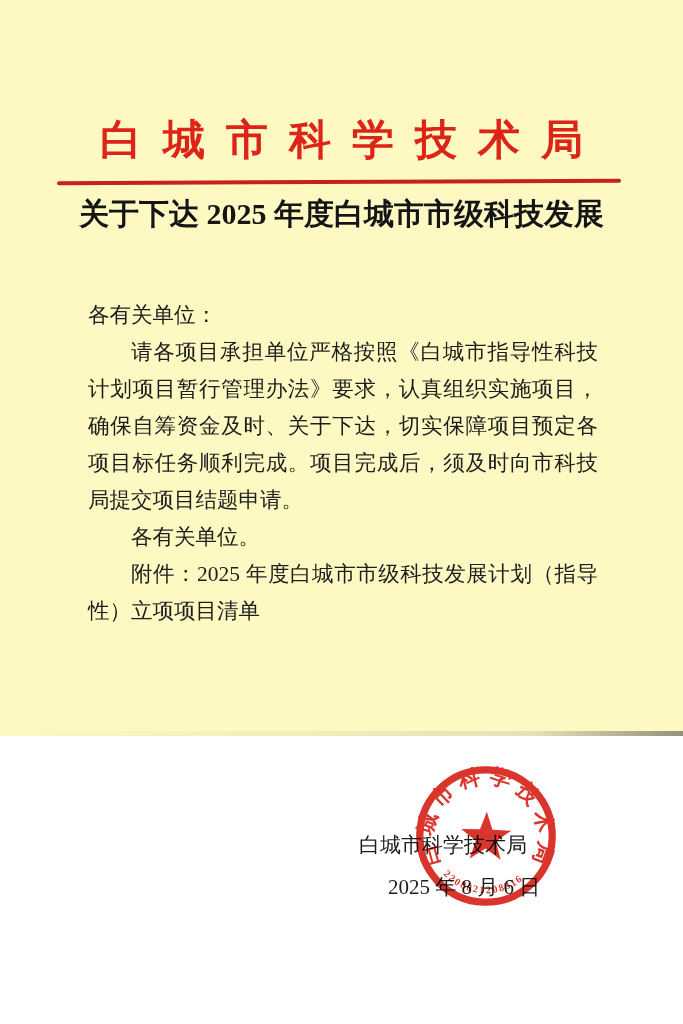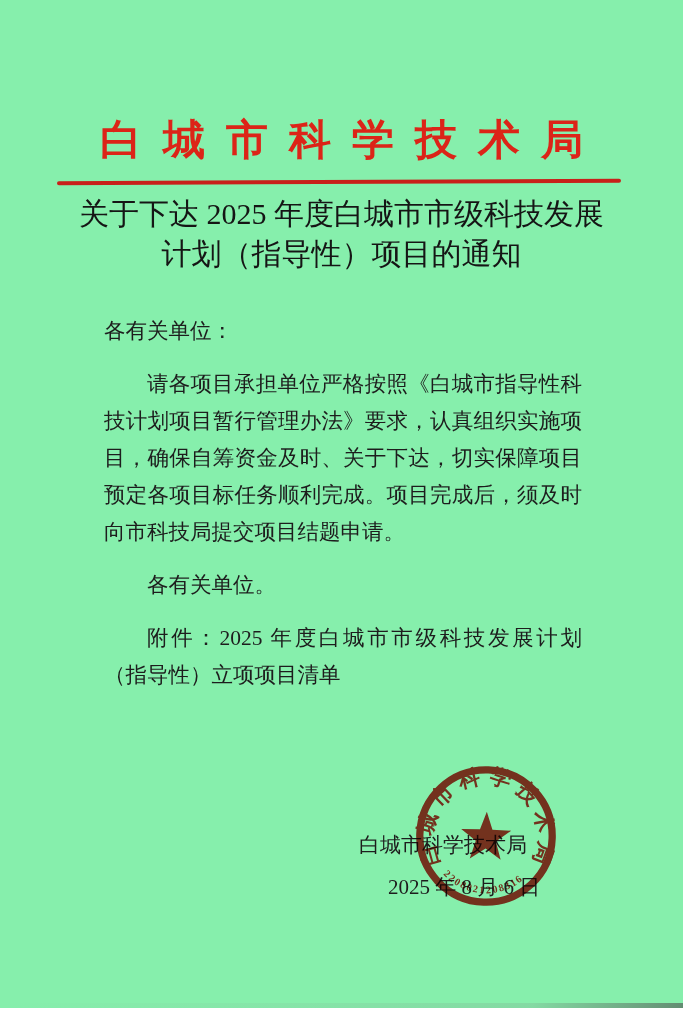--- a/index.html
+++ b/index.html
@@ -7,22 +7,22 @@
     padding: 0;
     background: #ffffff;
     width: 683px;
     height: 1024px;
     overflow: hidden;
     font-family: "Liberation Serif", "DejaVu Serif", serif;
   }
   .page {
     position: relative;
     width: 683px;
-    height: 1008px;
-    background: #86efac;
+    height: 736px;
+    background: #fef9c3;
   }
   .letterhead {
     position: absolute;
     top: 112px;
     left: 0;
     width: 100%;
     text-align: center;
     font-size: 42px;
     font-weight: bold;
     color: #dc2418;
@@ -41,35 +41,35 @@
     transform: rotate(-0.25deg);
   }
   .notice-title {
     position: absolute;
     top: 194px;
     left: 0;
     width: 100%;
     text-align: center;
     font-size: 30px;
     line-height: 40px;
-    font-weight: normal;
+    font-weight: bold;
     color: #151515;
   }
   .content {
     position: absolute;
     top: 297px;
     left: 88px;
     width: 510px;
     font-size: 21.5px;
     line-height: 37px;
     color: #1d1d1d;
     text-align: justify;
   }
   .content p {
-    margin: 16px;
+    margin: 0;
     padding: 0;
   }
   .indent {
     text-indent: 2em;
   }
   .sig-org {
     position: absolute;
     top: 831px;
     left: 359px;
     font-size: 21px;
@@ -117,21 +117,20 @@
 <body>
 
 <div class="page">
 
   <div class="letterhead">白城市科学技术局</div>
 
   <div class="divider"></div>
 
   <div class="notice-title">
     <div>关于下达 2025 年度白城市市级科技发展</div>
-    <div>计划（指导性）项目的通知</div>
   </div>
 
   <div class="content">
     <p>各有关单位：</p>
     <p class="indent">请各项目承担单位严格按照《白城市指导性科技计划项目暂行管理办法》要求，认真组织实施项目，确保自筹资金及时、关于下达，切实保障项目预定各项目标任务顺利完成。项目完成后，须及时向市科技局提交项目结题申请。</p>
     <p class="indent">各有关单位。</p>
     <p class="indent">附件：2025 年度白城市市级科技发展计划（指导性）立项项目清单</p>
   </div>
 
   <div class="sig-org">白城市科学技术局</div>

